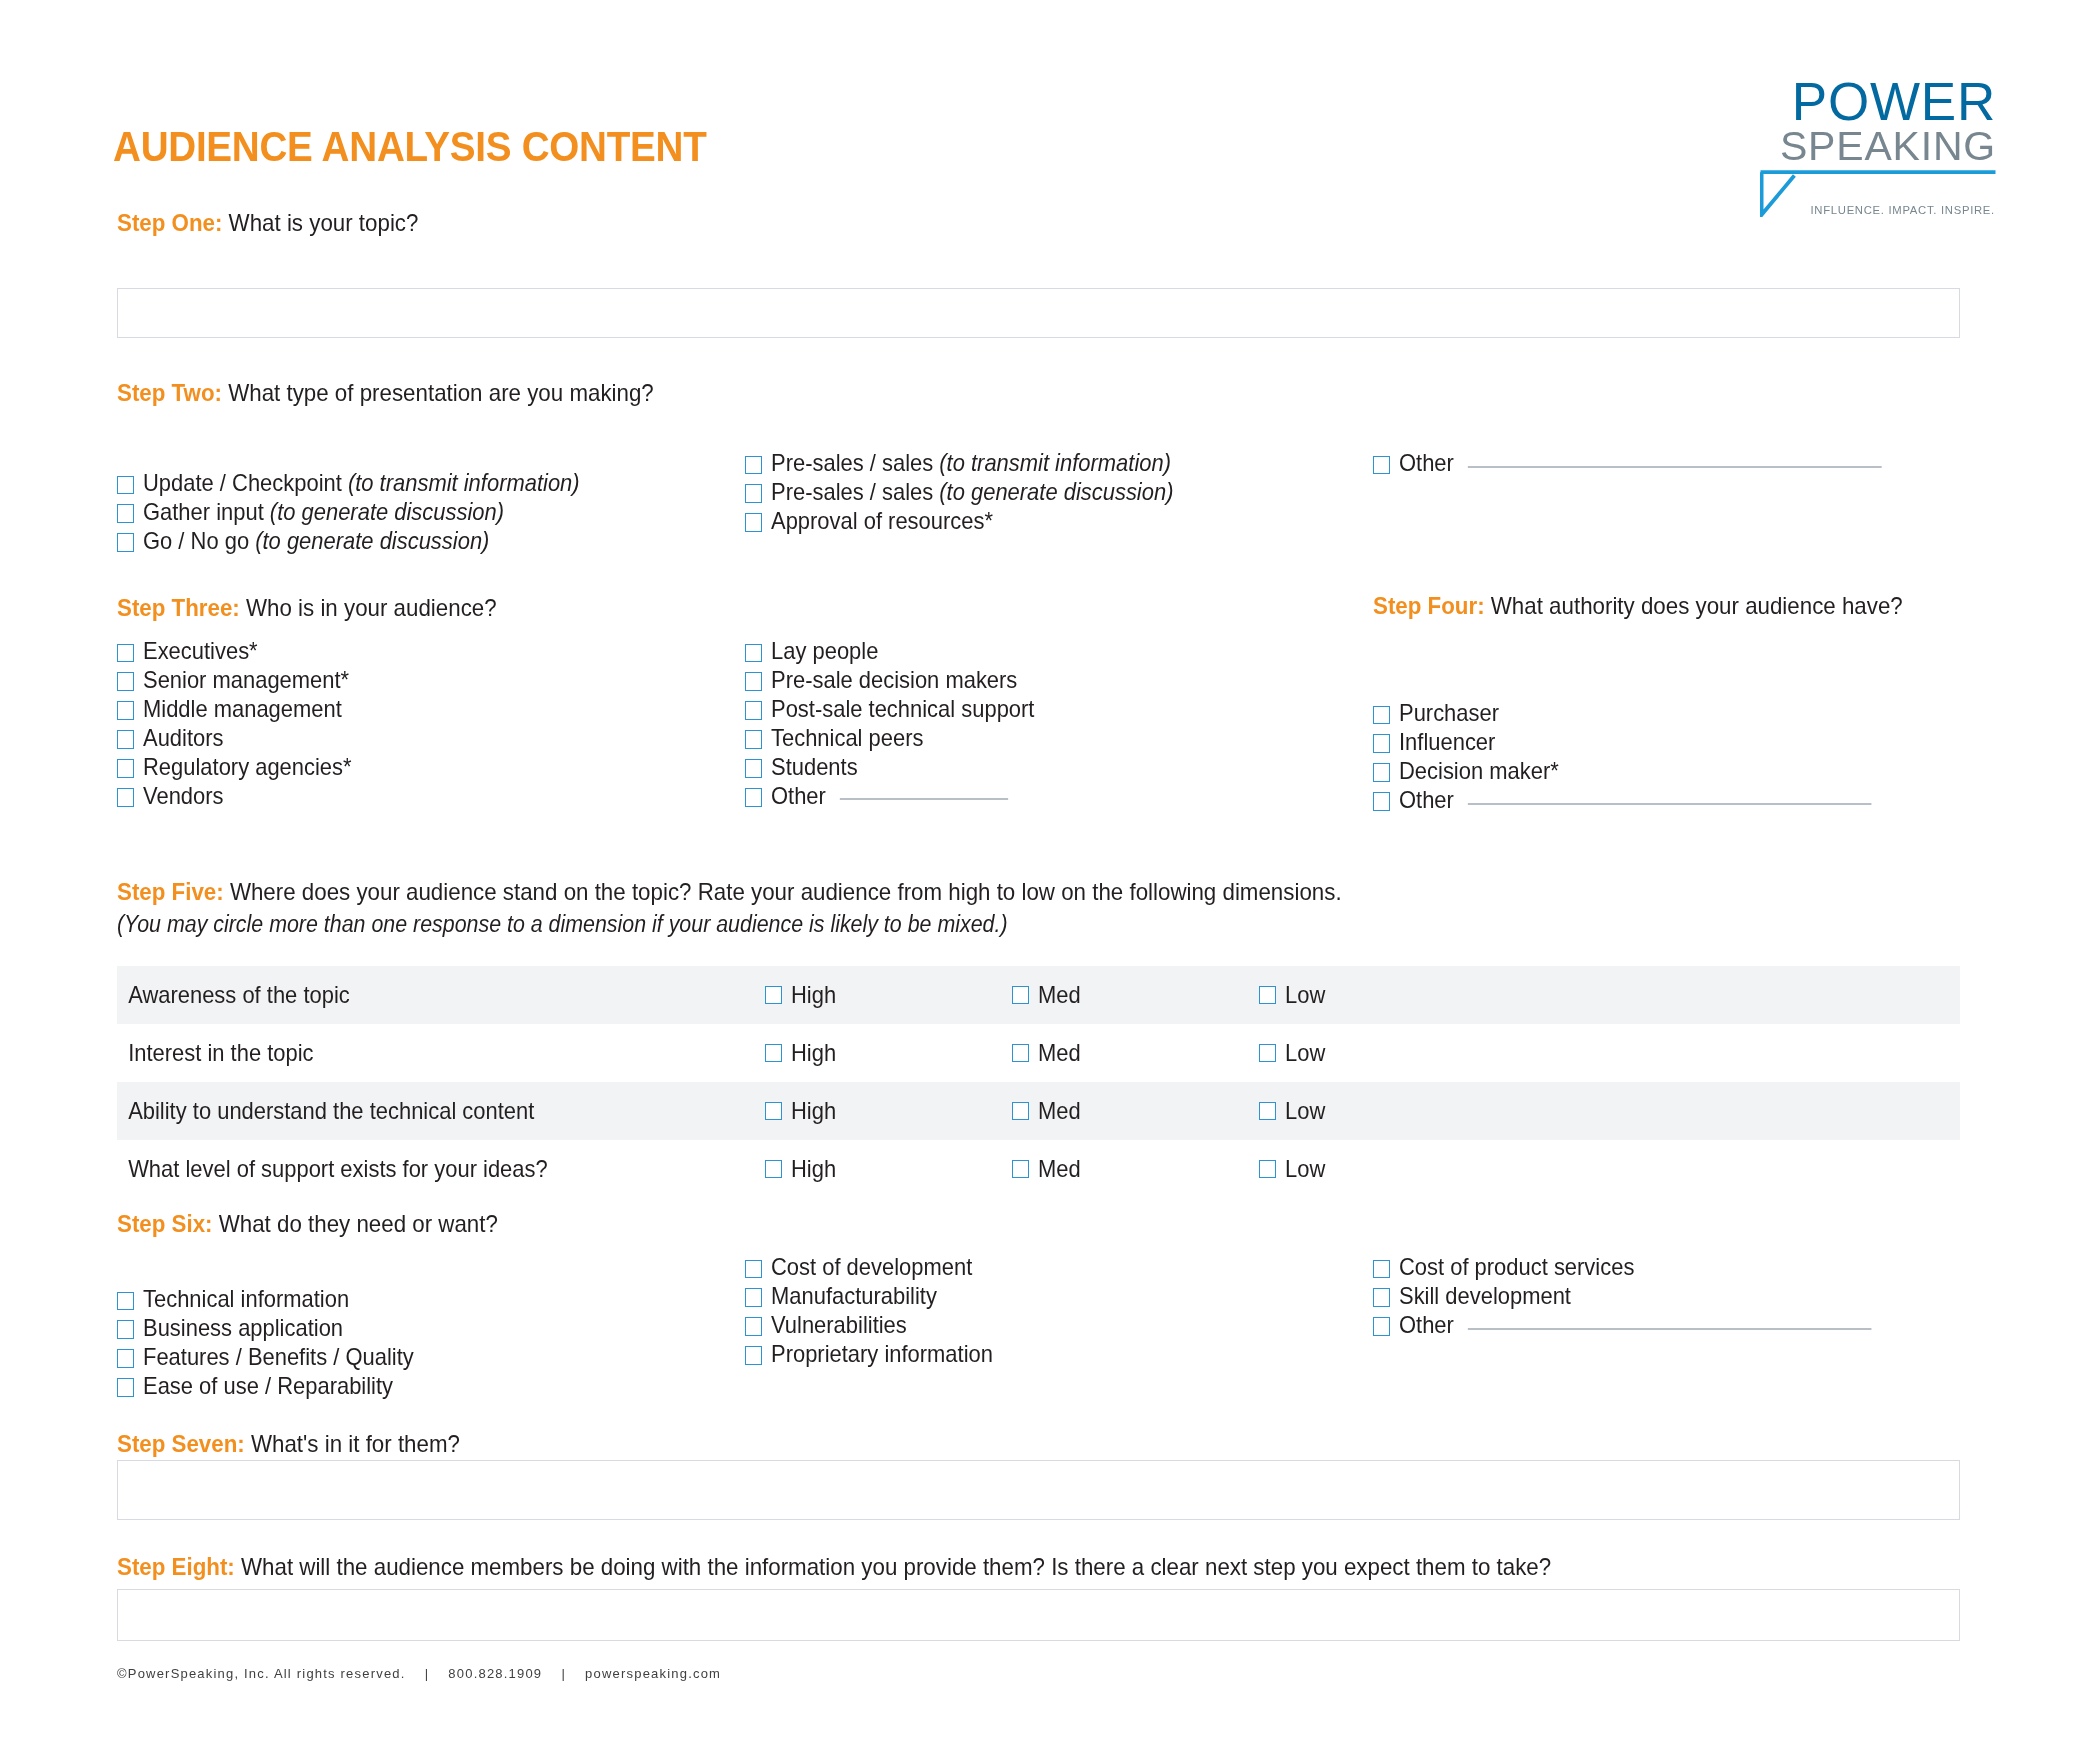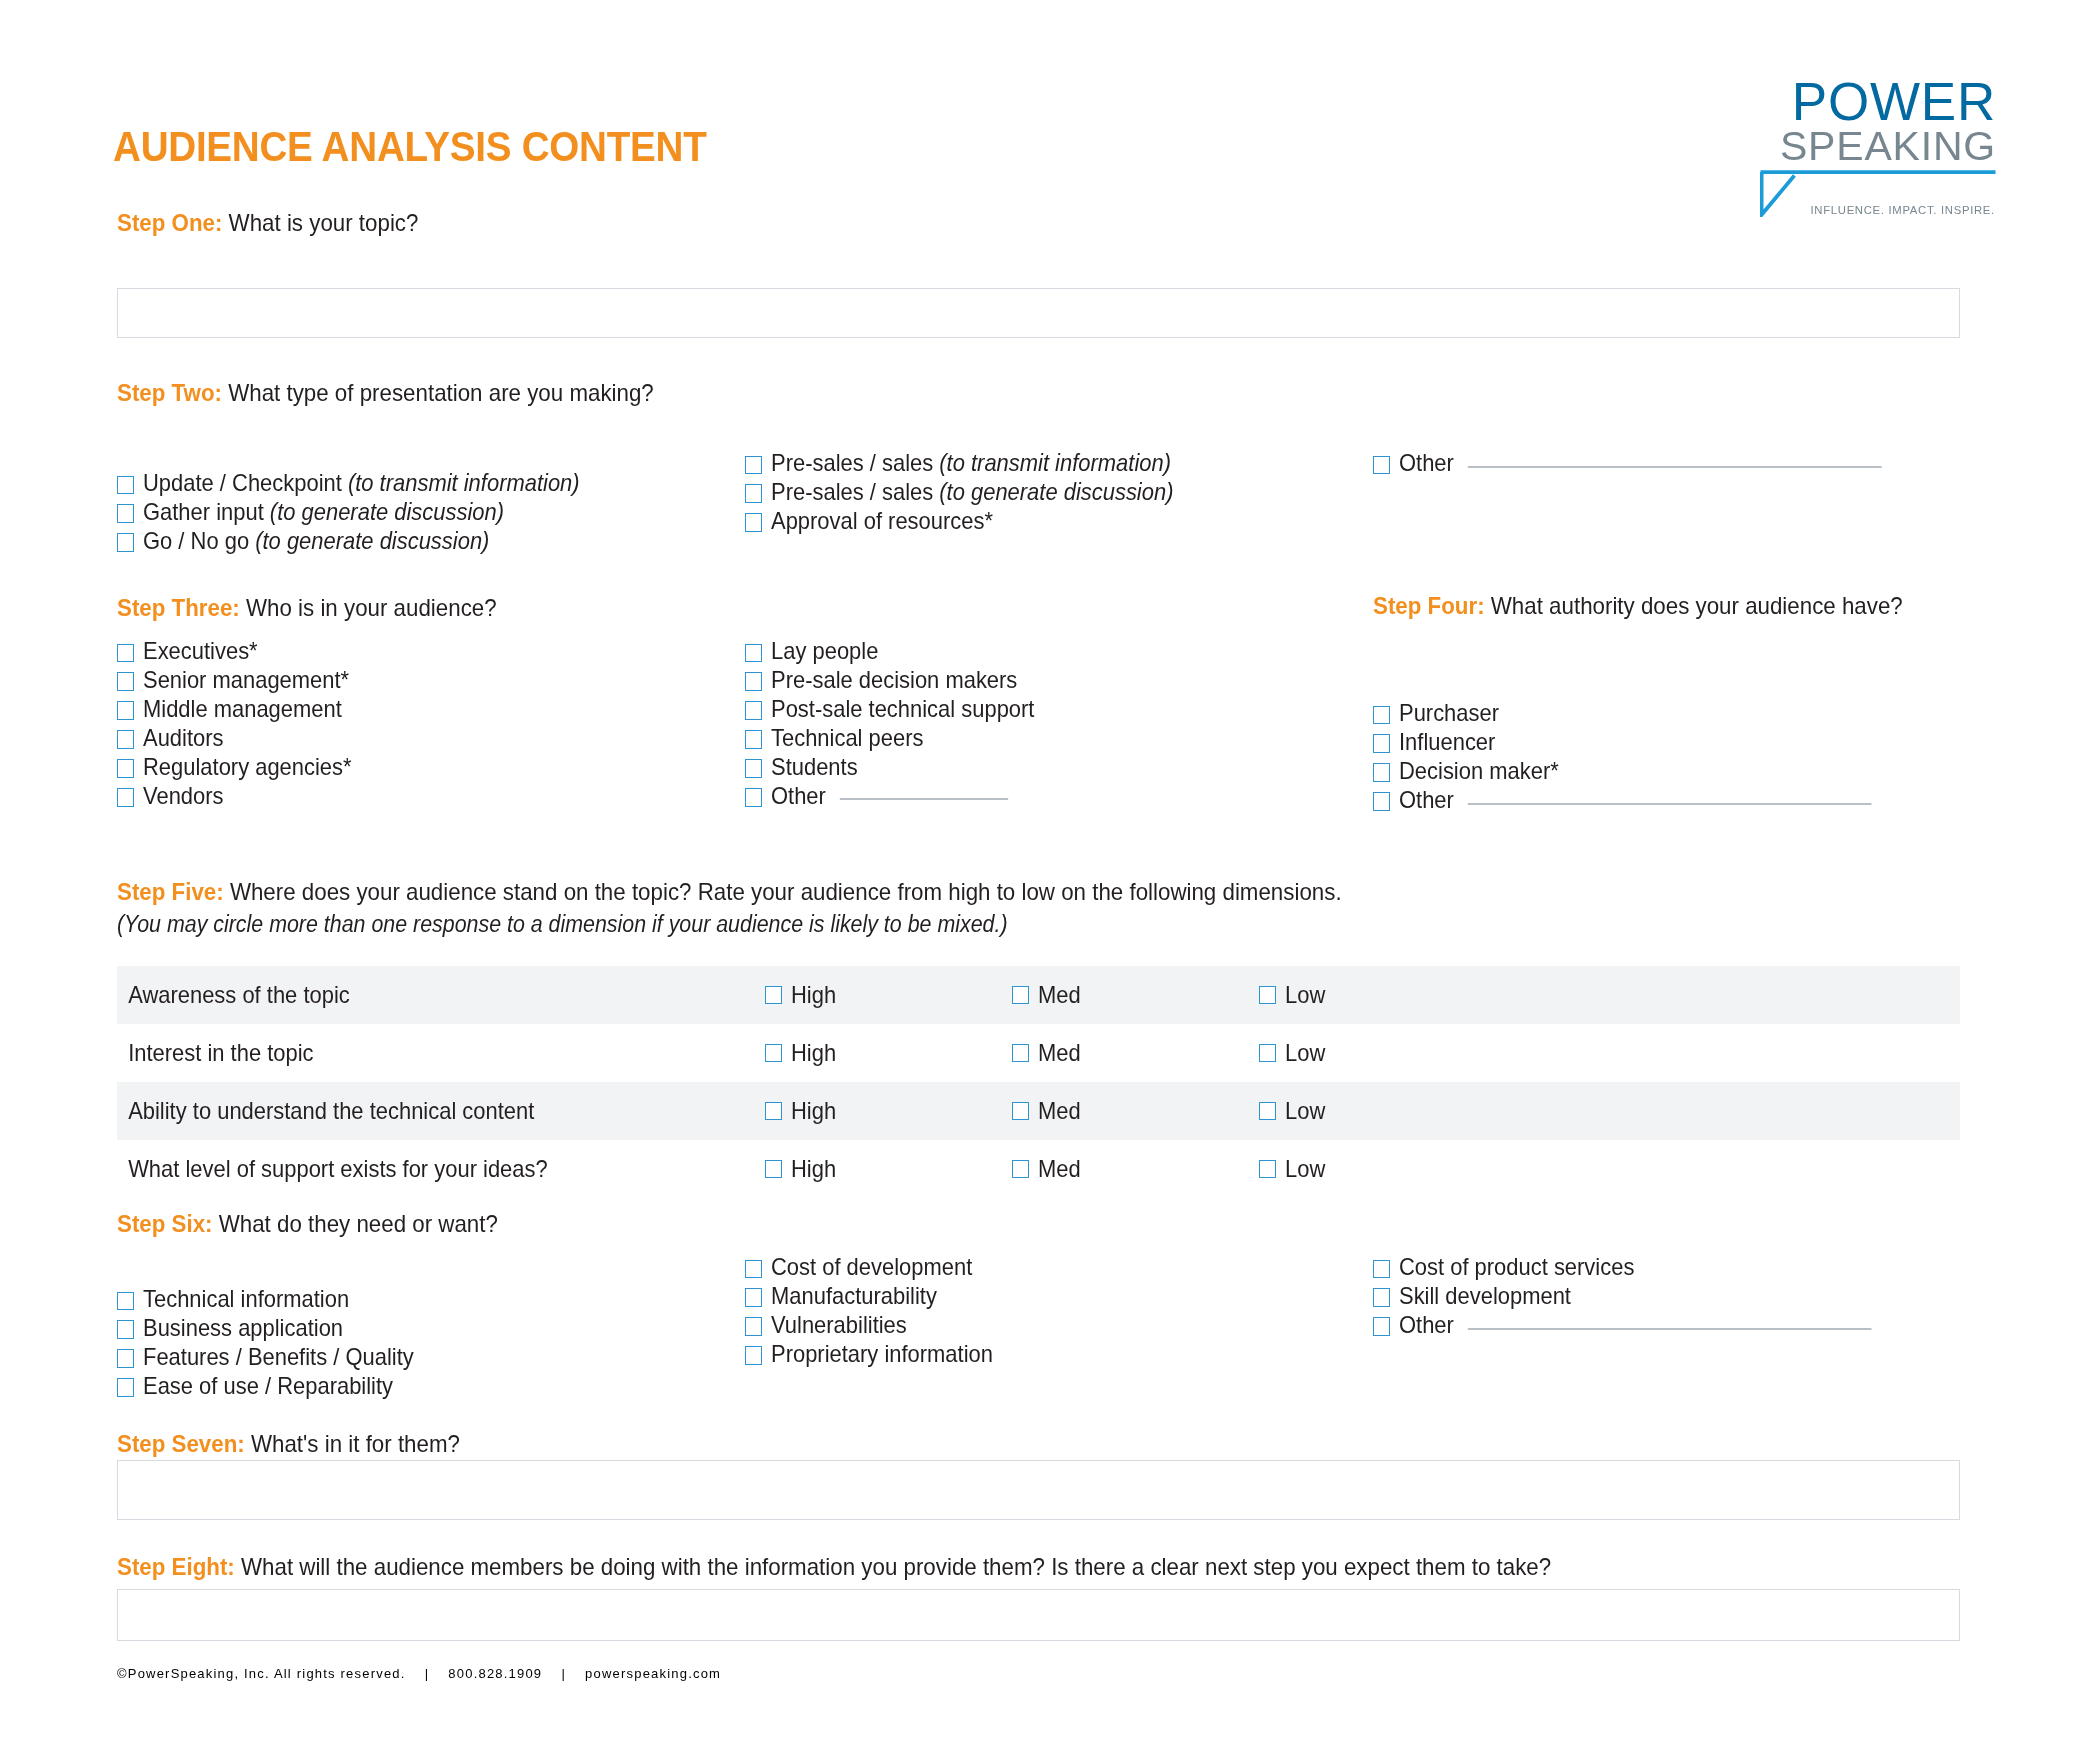--- a/index.html
+++ b/index.html
@@ -181,21 +181,21 @@
     transform-origin: left center;
   }
 
   
   .footer {
     position: absolute;
     left: 117px;
     top: 1666px;
     font-size: 13px;
     letter-spacing: 1.2px;
-    color: #000000;
+    color: #404040;
     white-space: nowrap;
   }
   .footer .sep { padding: 0 14.3px; }
 </style>
 </head>
 <body>
 
 <div class="page">
 
   <div class="header">

